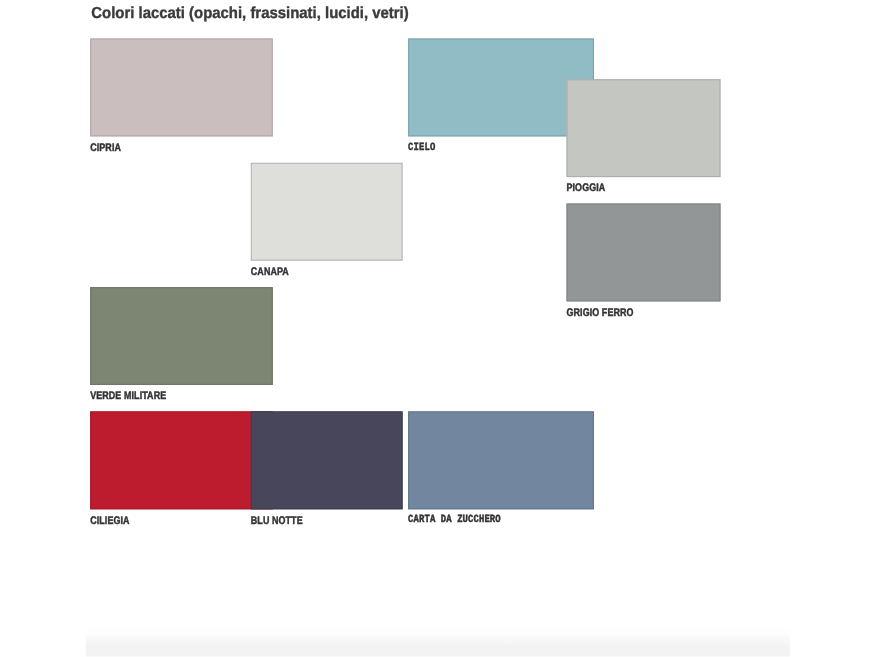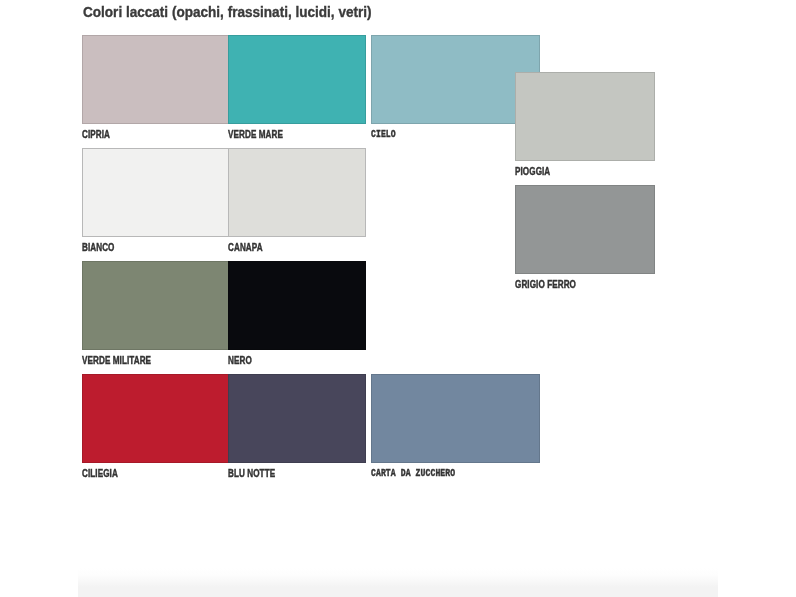--- a/index.html
+++ b/index.html
@@ -107,55 +107,43 @@
   <div id="content">
     <h2 id="section-title">Colori laccati (opachi, frassinati, lucidi, vetri)</h2>
 
     <div id="swatch-grid">
 
     <div class="swatch-row">
           <div class="swatch-cell c0">
             <div class="swatch-chip" style="background-color: rgb(202, 190, 191); border-color: rgb(178, 167, 168);"></div>
             <div class="swatch-label">CIPRIA</div>
           </div>
-          <div class="swatch-cell c1">
-            <div class="swatch-chip" style="background-color: rgb(63, 178, 178); border-color: rgb(55, 157, 157);"></div>
-            <div class="swatch-label">VERDE MARE</div>
-          </div>
           <div class="swatch-cell c2">
             <div class="swatch-chip" style="background-color: rgb(143, 188, 197); border-color: rgb(126, 165, 173);"></div>
             <div class="swatch-label">CIELO</div>
           </div>
           <div class="swatch-cell c3">
             <div class="swatch-chip" style="background-color: rgb(196, 198, 193); border-color: rgb(172, 174, 170);"></div>
             <div class="swatch-label">PIOGGIA</div>
           </div>
         </div>
         <div class="swatch-row">
-          <div class="swatch-cell c0">
-            <div class="swatch-chip" style="background-color: rgb(241, 241, 240); border-color: rgb(184, 184, 184);"></div>
-            <div class="swatch-label">BIANCO</div>
-          </div>
           <div class="swatch-cell c1">
             <div class="swatch-chip" style="background-color: rgb(222, 222, 218); border-color: rgb(184, 184, 184);"></div>
             <div class="swatch-label">CANAPA</div>
           </div>
           <div class="swatch-cell c3">
             <div class="swatch-chip" style="background-color: rgb(147, 150, 150); border-color: rgb(129, 132, 132);"></div>
             <div class="swatch-label">GRIGIO FERRO</div>
           </div>
         </div>
         <div class="swatch-row">
           <div class="swatch-cell c0">
             <div class="swatch-chip" style="background-color: rgb(125, 134, 114); border-color: rgb(110, 118, 100);"></div>
             <div class="swatch-label">VERDE MILITARE</div>
-          </div>
-          <div class="swatch-cell c1">
-            <div class="swatch-chip" style="background-color: rgb(9, 10, 14); border-color: rgb(8, 9, 12);"></div>
-            <div class="swatch-label">NERO</div>
           </div>
         </div>
         <div class="swatch-row">
           <div class="swatch-cell c0">
             <div class="swatch-chip" style="background-color: rgb(189, 28, 46); border-color: rgb(166, 25, 40);"></div>
             <div class="swatch-label">CILIEGIA</div>
           </div>
           <div class="swatch-cell c2">
             <div class="swatch-chip" style="background-color: rgb(114, 135, 159); border-color: rgb(100, 119, 140);"></div>
             <div class="swatch-label">CARTA DA ZUCCHERO</div>

